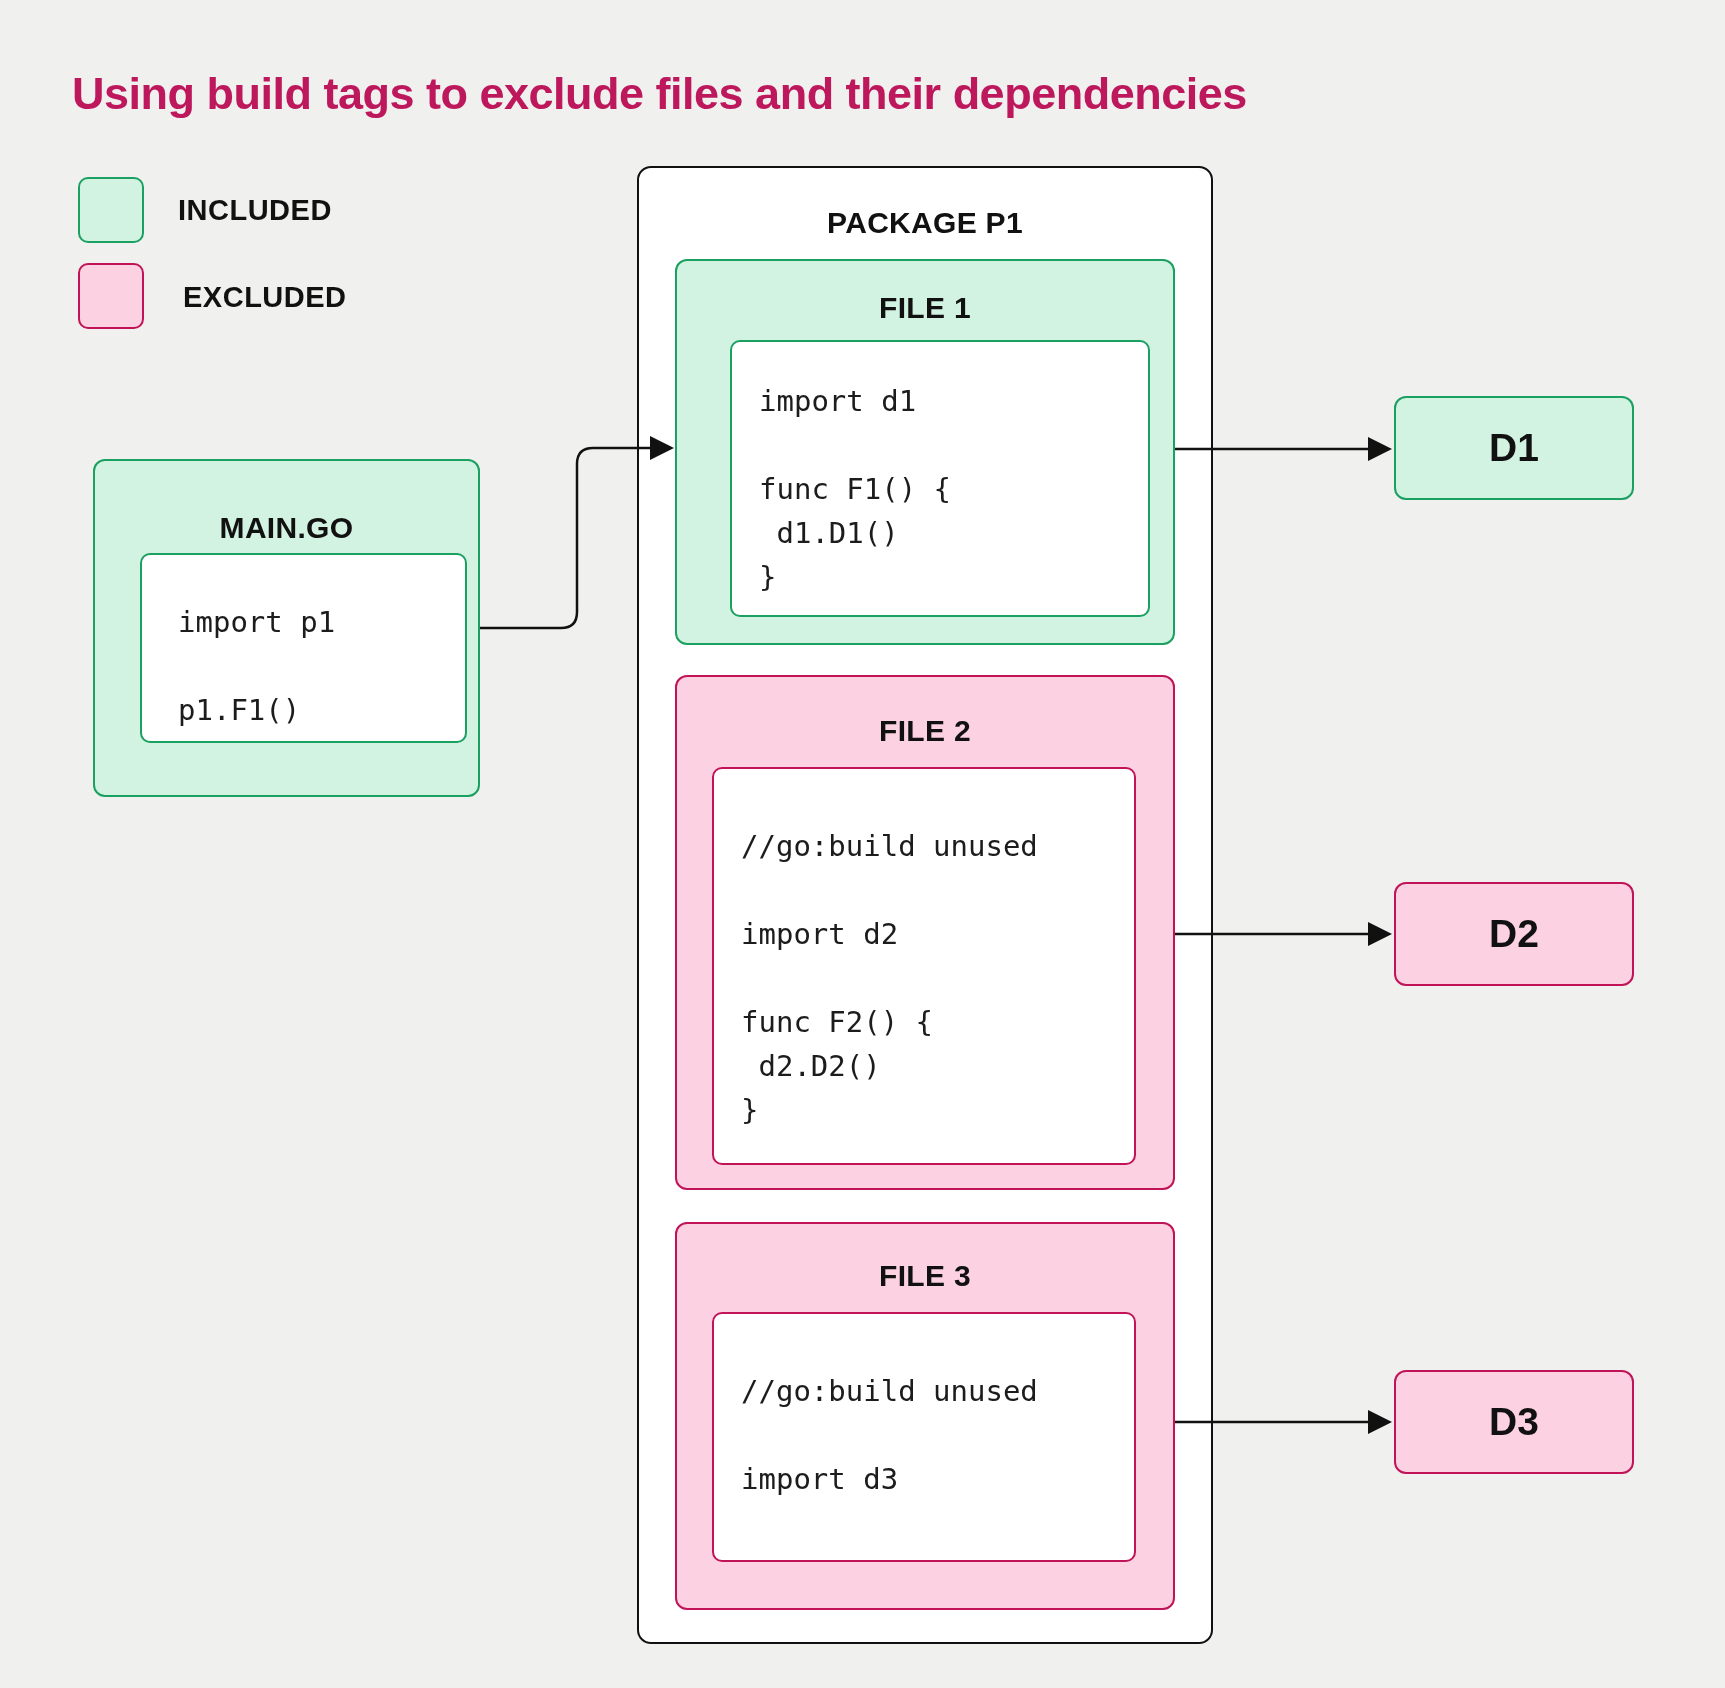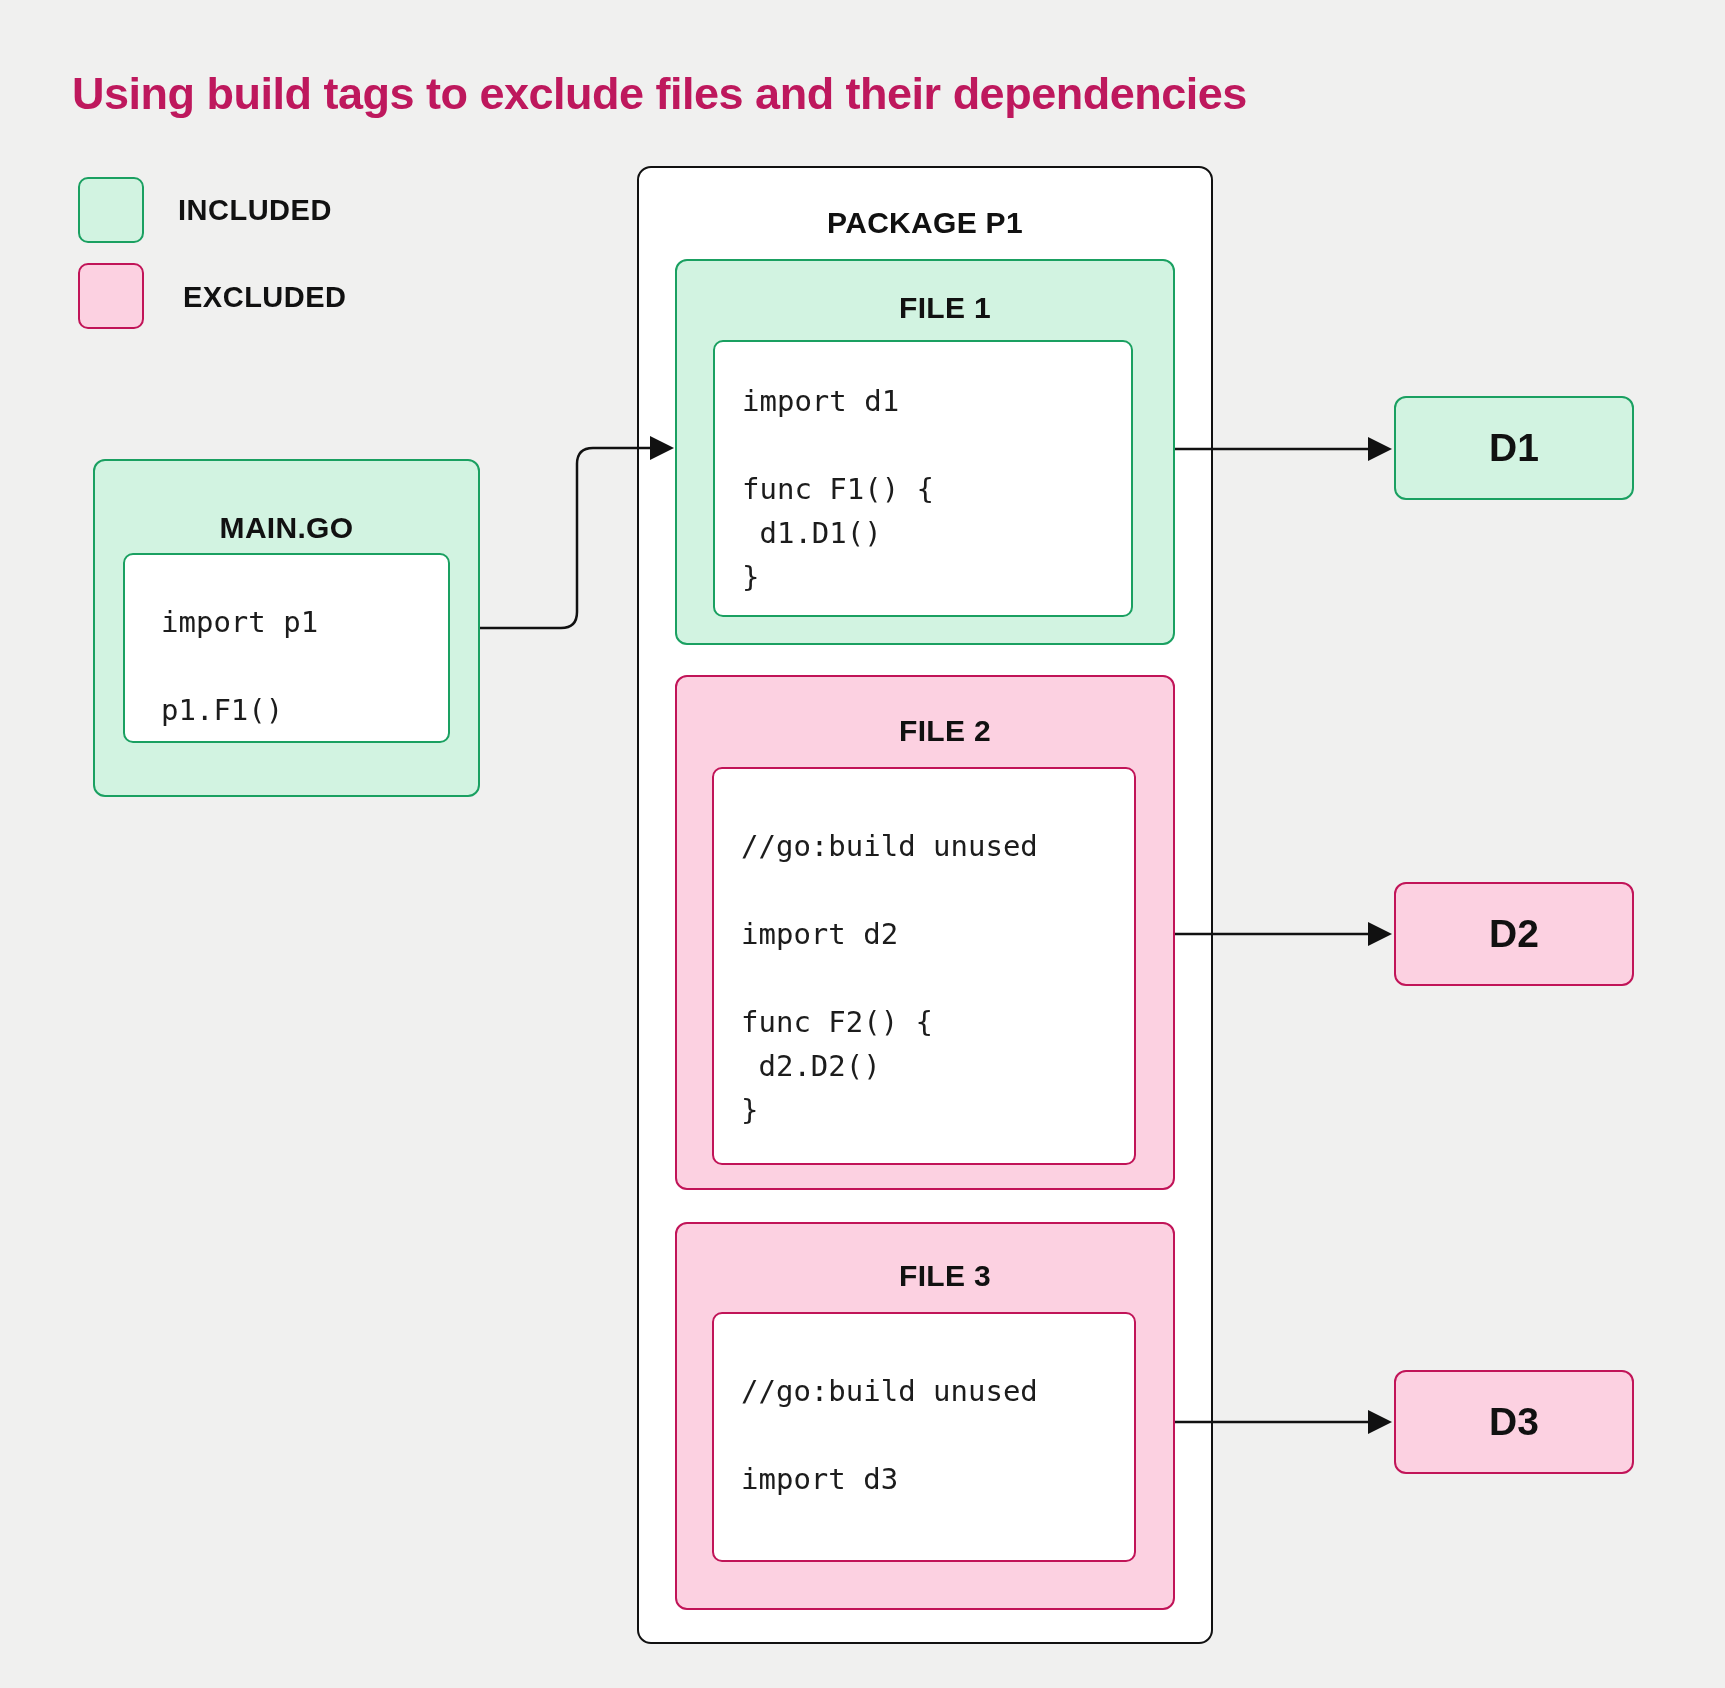--- a/index.html
+++ b/index.html
@@ -57,21 +57,21 @@
     font-weight:700;
     letter-spacing:0.3px;
     white-space:nowrap;
   }
   .code-card{
     background:#ffffff;
     border:2.5px solid;
     border-radius:10px;
     box-sizing:border-box;
   }
-  .code-card.green{ border-color:var(--inc-border); }
+  .code-card.green{ border-color:var(--inc-border);margin-left:17px; }
   .code-card.pink { border-color:var(--exc-border); }
   .code-line{
     height:44px;
     line-height:44px;
     font-family:"DejaVu Sans Mono", monospace;
     font-size:29px;
     color:#1c1c1c;
     white-space:pre;
   }
 
@@ -79,21 +79,21 @@
   .main-go{ left:93px; top:459px; width:387px; height:338px; }
   .main-go .node-title{ position:absolute; top:34px; left:0;margin-top:16px; }
   .main-go-card{ left:123px; top:553px; width:327px; height:190px; padding:45px 0 0 36px; }
 
   
   .package{ left:637px; top:166px; width:576px; height:1478px;
             background:#ffffff; border-color:#111; border-radius:14px; }
   .package .node-title{ position:absolute; top:38px; left:0; }
 
   .file{ left:675px; width:500px; border-width:2px; }
-  .file .node-title{ position:absolute; left:0;padding-left:20px; }
+  .file .node-title{ position:absolute; left:0; }
   .file1{ top:259px; height:386px; }
   .file1 .node-title{ top:30px; }
   .file1-card{ left:713px; top:340px; width:420px; height:277px; padding:37px 0 0 27px; }
   .file2{ top:675px; height:515px; }
   .file2 .node-title{ top:37px; }
   .file2-card{ left:712px; top:767px; width:424px; height:398px; padding:55px 0 0 27px; }
   .file3{ top:1222px; height:388px; }
   .file3 .node-title{ top:35px; }
   .file3-card{ left:712px; top:1312px; width:424px; height:250px; padding:55px 0 0 27px; }
 

